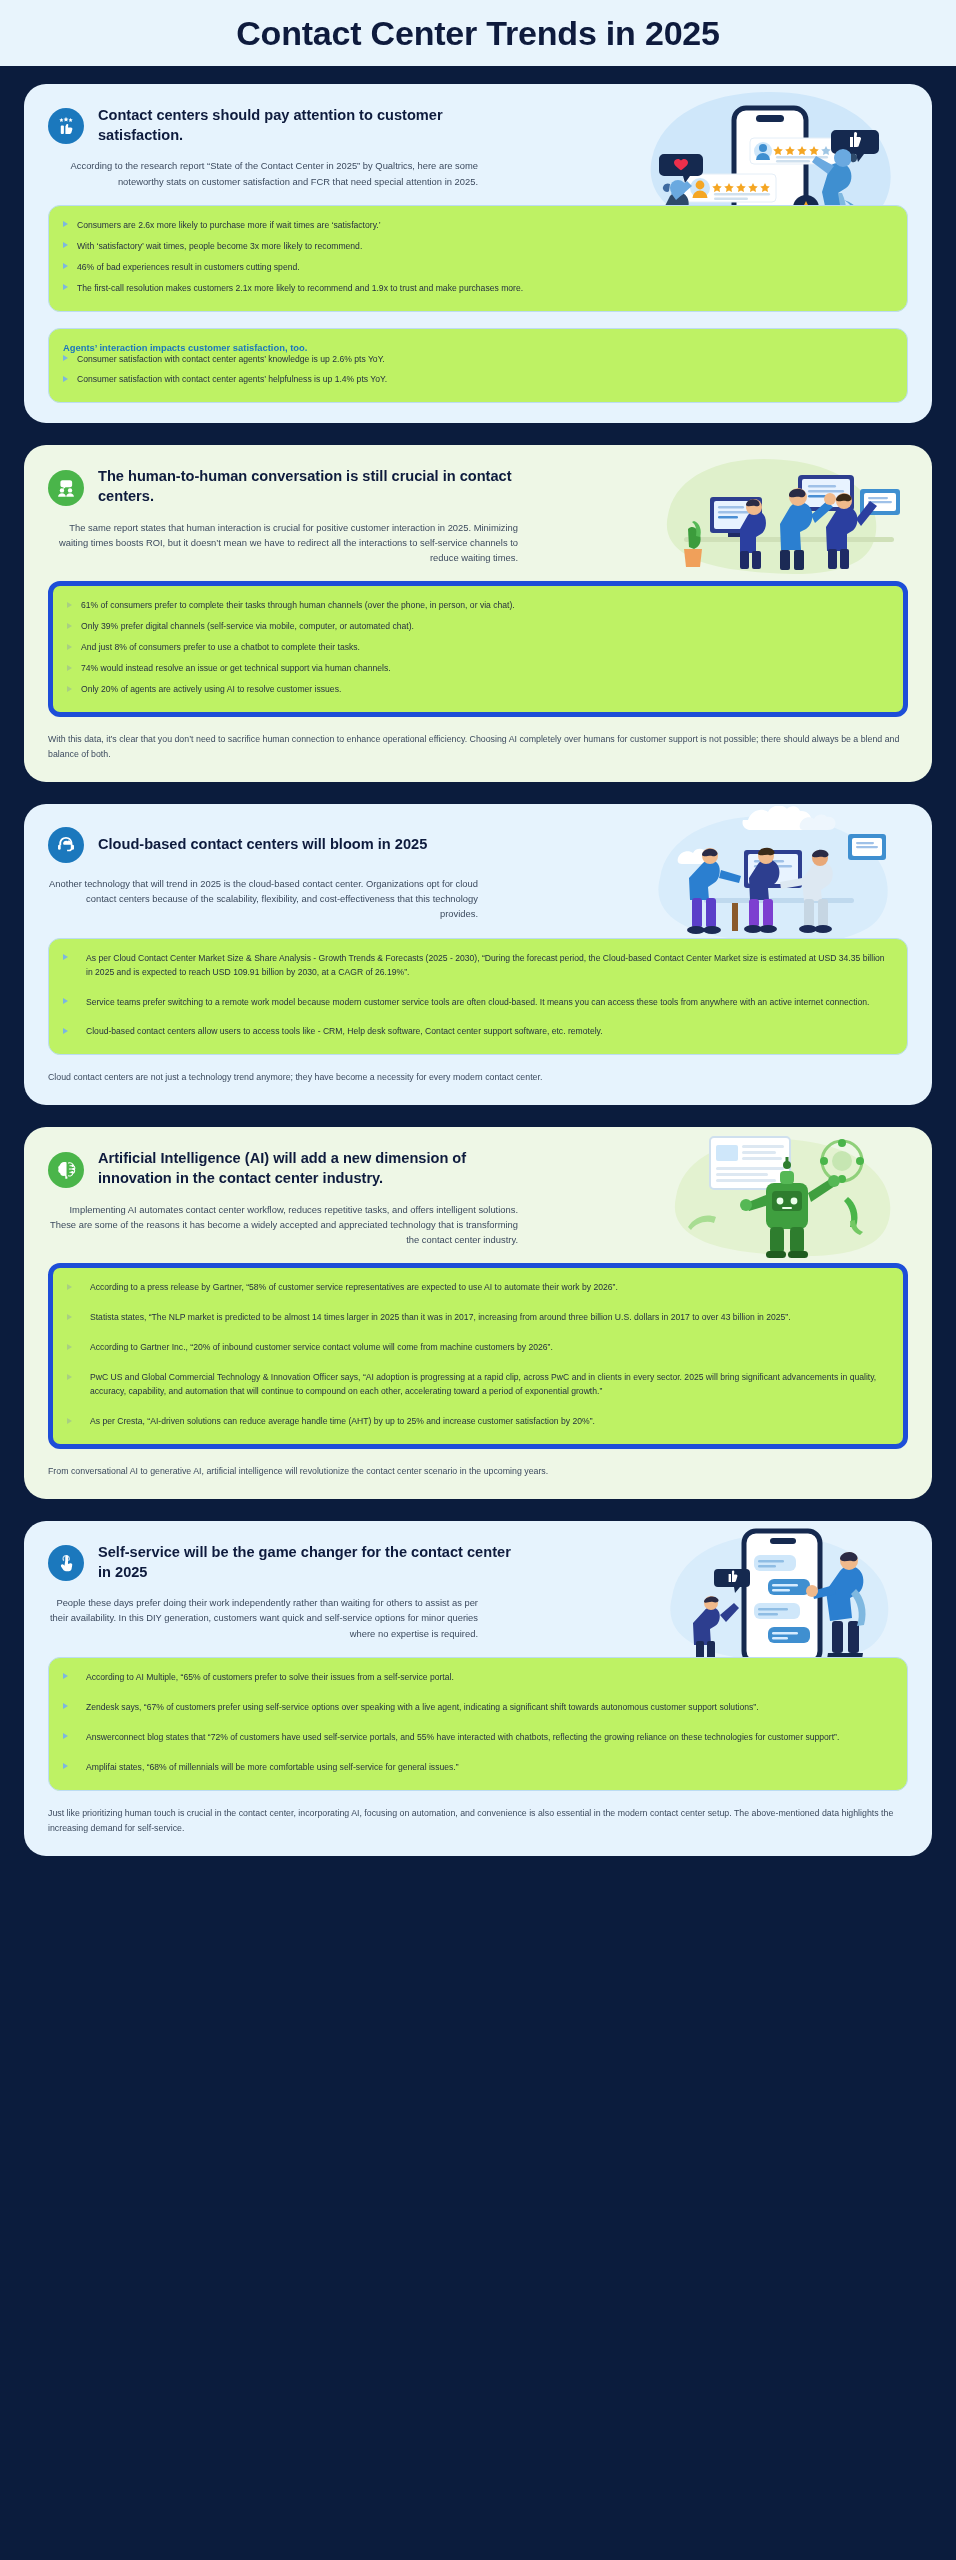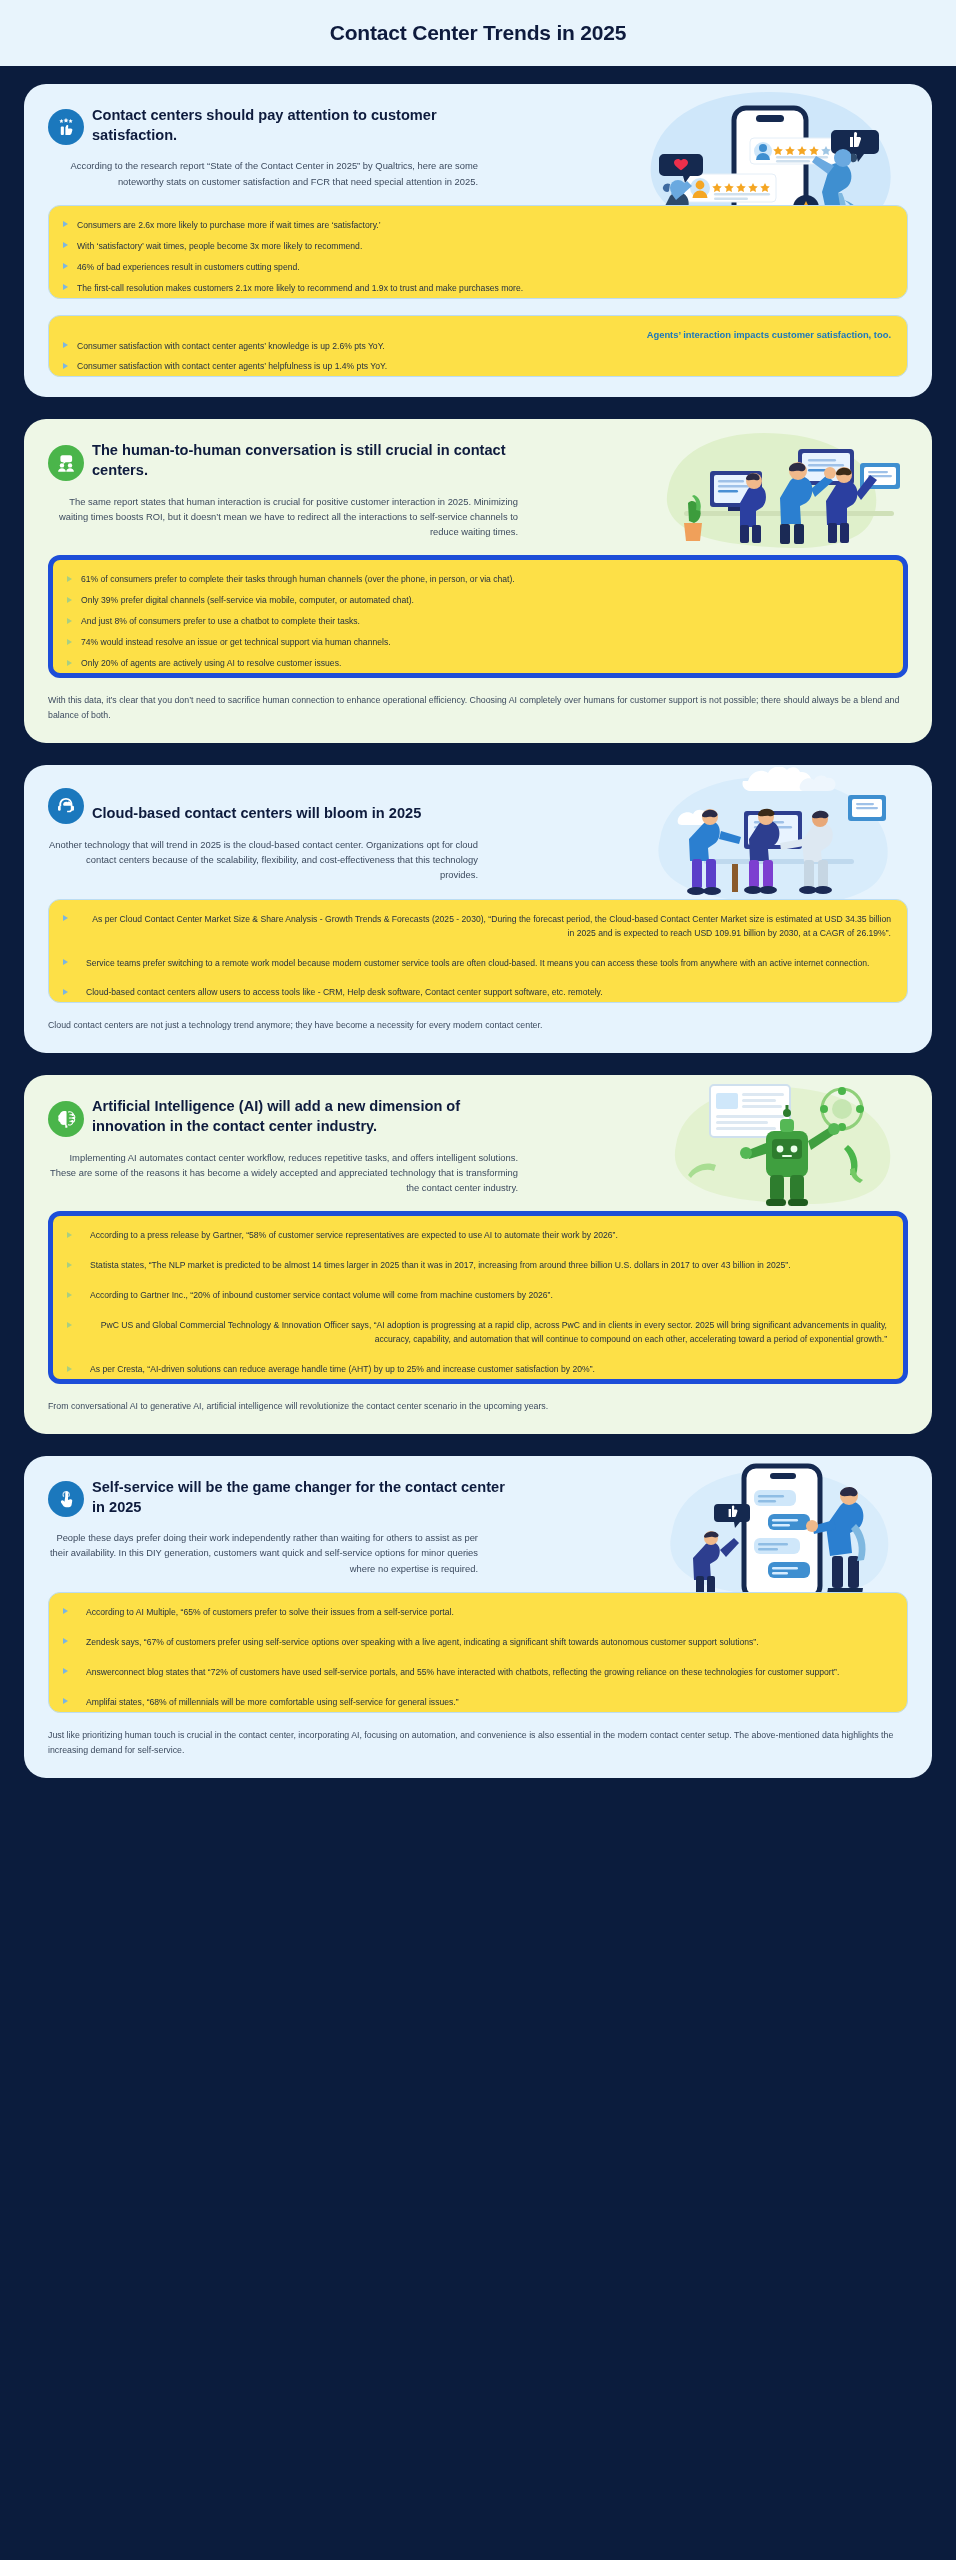--- a/index.html
+++ b/index.html
@@ -15,21 +15,21 @@
 
   
   .header {
     background: #e8f4fc;
     height: 66px;
     display: flex;
     align-items: center;
     justify-content: center;
   }
   .header h1 {
-    font-size: 21px;
+    font-size: 34px;
     font-weight: bold;
     color: #0e1b3d;
     letter-spacing: -0.2px;
   }
 
   
   .dark-body {
     background: #0b1c3d;
     padding: 18px 24px 22px 24px;
     display: flex;
@@ -42,22 +42,22 @@
     border-radius: 22px;
     position: relative;
     overflow: hidden;
     padding: 22px 24px 20px 24px;
   }
   .card.blue  { background: #e6f3fd; }
   .card.green { background: #eef7e6; }
 
   .card-head {
     display: flex;
-    align-items: flex-end;
-    gap: 8px;
+    align-items: center;
+    gap: 14px;
     position: relative;
     z-index: 3;
   }
   .card-icon {
     width: 36px; height: 36px;
     border-radius: 50%;
     flex: 0 0 36px;
     display: flex; align-items: center; justify-content: center;
     margin-top: 1px;
   }
@@ -81,26 +81,25 @@
     max-width: 430px;
     position: relative;
     z-index: 3;
     text-align: right;
   }
   .card-intro.wide { max-width: 470px; }
 
   
   .statbox {
     margin-top: 16px;
-    background: #fde047;
+    background: #bef264;
     border-radius: 12px;
-    padding: 13px 16px 2px 14px;
+    padding: 13px 16px 15px 14px;
     position: relative;
     z-index: 3;
-    text-align: right;
   }
   .statbox.blue  { border: 1px solid #bcdcf2; }
   .statbox.green { border: 5px solid #1d4ed8; }
   .statbox.airy li { margin-bottom: 16px; gap: 18px; }
   .statbox.airy li:last-child { margin-bottom: 0; }
 
   .statbox ul { list-style: none; }
   .statbox li {
     display: flex;
     align-items: flex-start;

